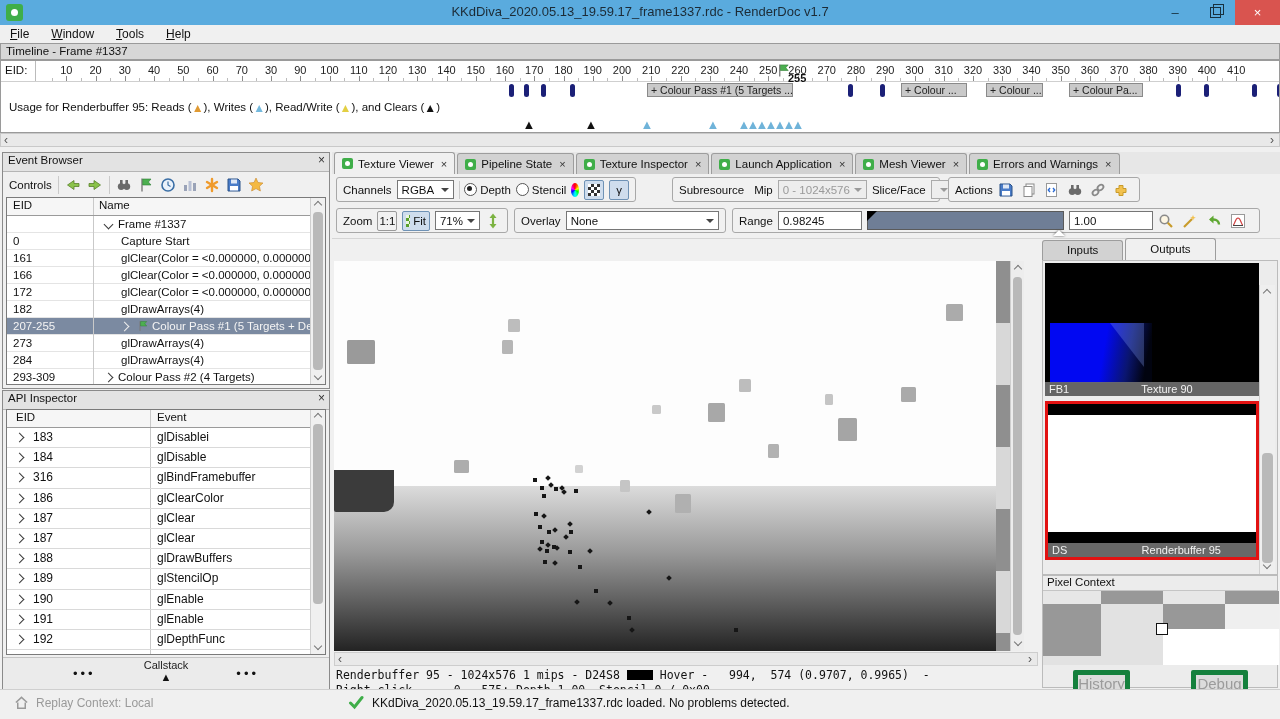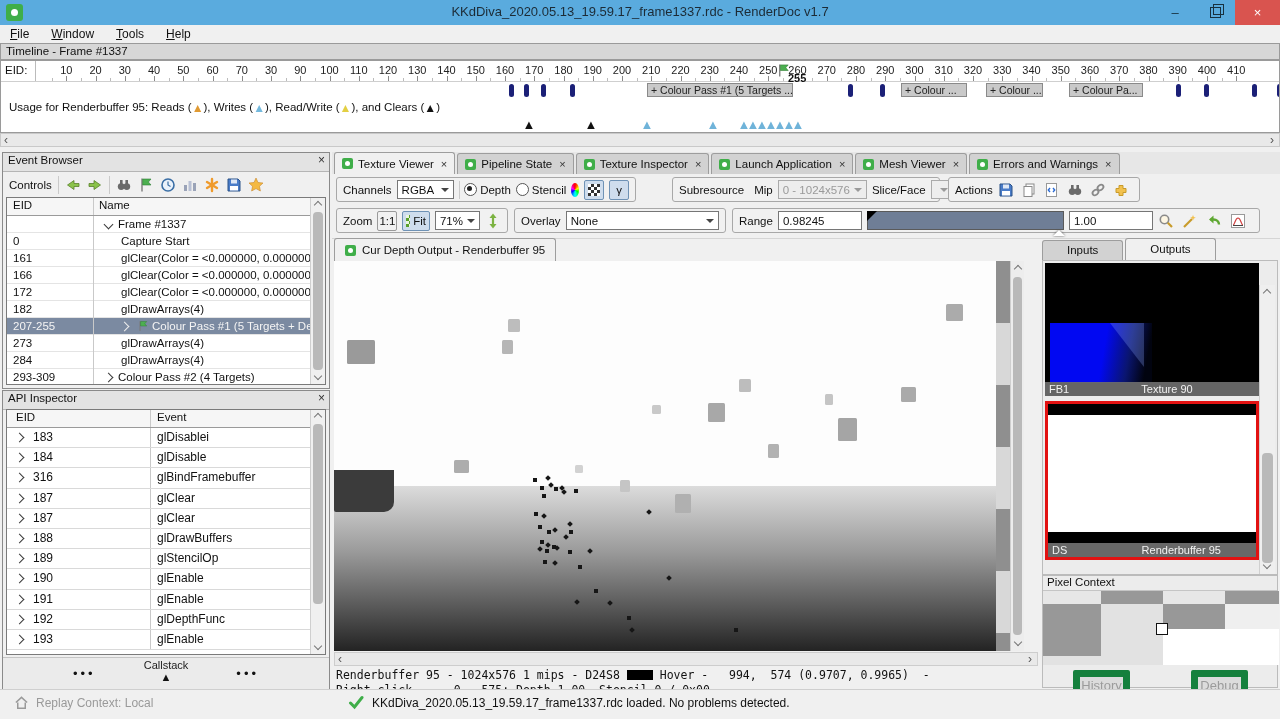--- a/index.html
+++ b/index.html
@@ -139,21 +139,21 @@
   .thumb2 .strip-top{position:absolute;left:0;right:0;top:0;height:11px;background:#000;}
   .thumb2 .strip-bot{position:absolute;left:0;right:0;bottom:14px;height:11px;background:#000;}
   .thumb2 .thumb-label{background:#686868;}
   .rp-scroll{position:absolute;right:2px;top:24px;width:15px;height:289px;background:#efefef;border-left:1px solid #d0d0d0;}
   
   .pixel-ctx{position:absolute;left:0;top:337px;right:0;height:113px;border:1px solid #bbb;background:#ececec;box-sizing:border-box;}
   .pc-title{height:14px;font-size:11.5px;padding:0 4px;border-bottom:1px solid #c5c5c5;}
   .pc-grid{position:absolute;left:0;top:15px;width:236px;height:74px;background:#e2e2e2;overflow:hidden;}
   .pc-block{position:absolute;}
   .pc-pick{position:absolute;border:1.5px solid #111;background:#fff;box-sizing:border-box;}
-  .pc-btn{position:absolute;top:94px;width:57px;height:26px;background:#dcdcdc;border:7px solid #15803d;color:#9b9b9b;font-size:13px;text-align:center;line-height:18px;box-sizing:border-box;border-radius:2px;}
+  .pc-btn{position:absolute;top:94px;width:57px;height:26px;background:#dcdcdc;border:5px solid #15803d;color:#9b9b9b;font-size:15px;text-align:center;line-height:18px;box-sizing:border-box;border-radius:2px;}
   
   .bottombar{position:absolute;left:0;bottom:0;right:0;height:29px;background:#f0f0f0;border-top:1px solid #cfcfcf;}
   .bb-icon{position:absolute;left:14px;top:5px;width:15px;height:15px;}
   .bb-icon svg{width:15px;height:15px;}
   .bb-ctx{position:absolute;left:36px;top:6px;color:#9a9a9a;font-size:12px;}
   .bb-check{position:absolute;left:348px;top:4px;width:16px;height:16px;}
   .bb-check svg{width:16px;height:16px;}
   .bb-msg{position:absolute;left:372px;top:6px;font-size:12px;color:#111;}
 </style>
 </head>
@@ -517,20 +517,26 @@
           <span class="col-div api-coldiv"></span>
         </div>
         <div class="api-row">
           <span class="chev right"></span>
           <span class="eid-cell">316</span>
           <span class="event-cell">glBindFramebuffer</span>
           <span class="col-div api-coldiv"></span>
         </div>
         <div class="api-row">
           <span class="chev right"></span>
+          <span class="eid-cell">186</span>
+          <span class="event-cell">glClearColor</span>
+          <span class="col-div api-coldiv"></span>
+        </div>
+        <div class="api-row">
+          <span class="chev right"></span>
           <span class="eid-cell">187</span>
           <span class="event-cell">glClear</span>
           <span class="col-div api-coldiv"></span>
         </div>
         <div class="api-row">
           <span class="chev right"></span>
           <span class="eid-cell">187</span>
           <span class="event-cell">glClear</span>
           <span class="col-div api-coldiv"></span>
         </div>
@@ -743,24 +749,20 @@
               <rect x="1.5" y="1.5" width="13" height="13" fill="#fff" stroke="#999"></rect>
               <path d="M3 12c2 0 2-7 5-7s3 7 5 7" fill="none" stroke="#d04040" stroke-width="1.2"></path>
               <path d="M3 12.5h10" stroke="#444"></path>
             </svg>
           </span>
         </span>
     </div>
   </div>
 
   <div class="tex-pane">
-    <div class="tex-tab">
-      <span class="tab-logo"></span>
-      <span>Cur Depth Output - Renderbuffer 95</span>
-    </div>
     <div class="tex-view">
       <div class="tex-content" id="texContent">
         <div class="ground"></div>
         <div class="depth-box"></div>
       <div class="tex-square" style="left: 13px; top: 79px; width: 28px; height: 24px; background: rgb(154, 154, 154);"></div>
           <div class="tex-square" style="left: 174px; top: 58px; width: 12px; height: 13px; background: rgb(189, 189, 189);"></div>
           <div class="tex-square" style="left: 168px; top: 79px; width: 11px; height: 14px; background: rgb(182, 182, 182);"></div>
           <div class="tex-square" style="left: 612px; top: 43px; width: 17px; height: 17px; background: rgb(171, 171, 171);"></div>
           <div class="tex-square" style="left: 405px; top: 118px; width: 12px; height: 13px; background: rgb(189, 189, 189);"></div>
           <div class="tex-square" style="left: 567px; top: 126px; width: 15px; height: 15px; background: rgb(170, 170, 170);"></div>

